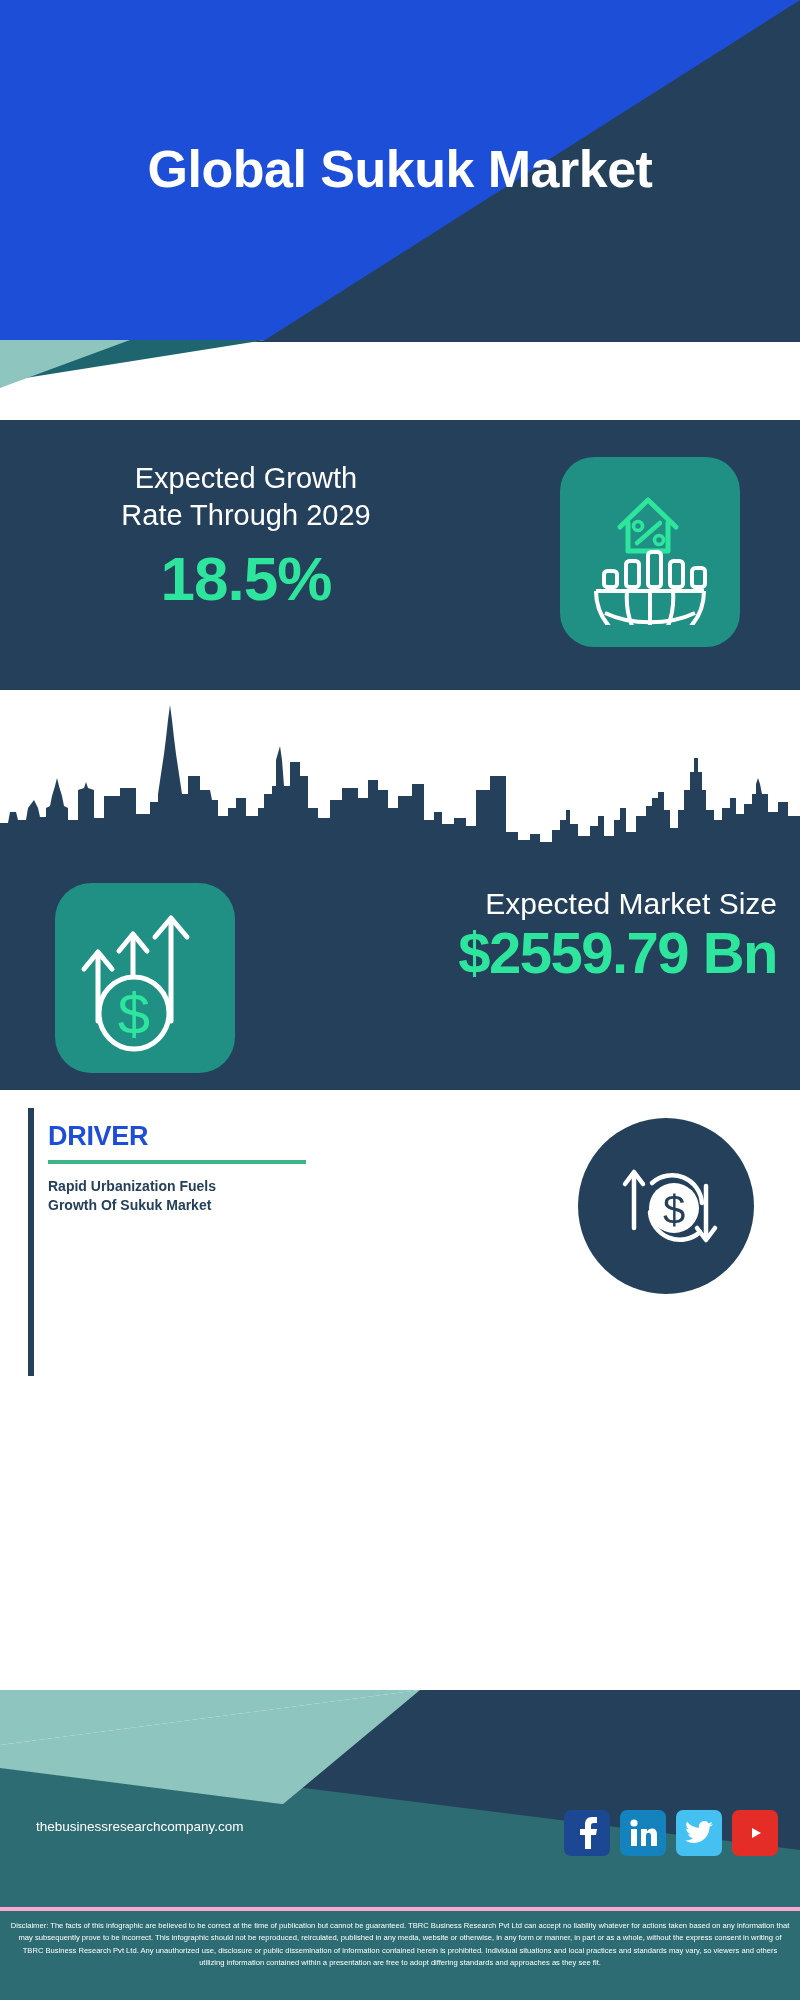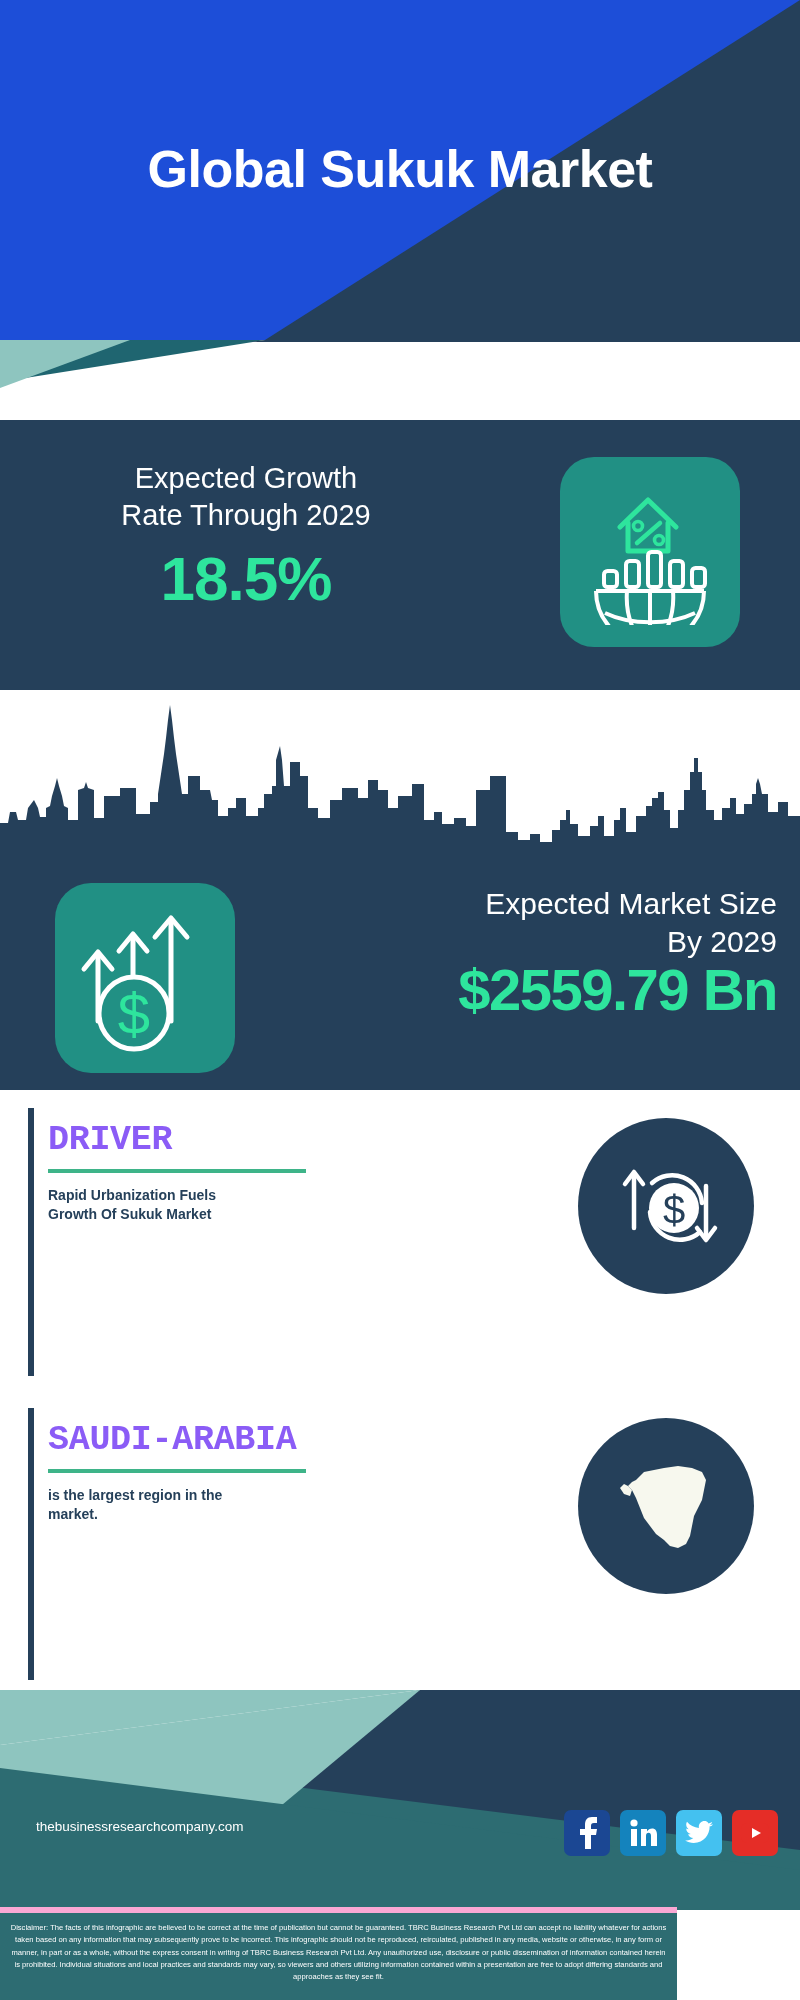--- a/index.html
+++ b/index.html
@@ -47,22 +47,22 @@
   .ms-text{position:absolute;left:257px;top:195px;width:520px;text-align:right;}
   .ms-label{color:#ffffff;font-size:30px;font-weight:400;line-height:1.25;}
   .ms-value{color:#2EE59D;font-size:58px;font-weight:700;line-height:1.05;letter-spacing:-1.5px;white-space:nowrap;}
 
   
   .cards{position:absolute;left:0;top:1090px;width:800px;height:600px;background:#ffffff;}
   .card{position:absolute;left:0;width:800px;}
   .card-bar{position:absolute;left:28px;top:0;width:6px;background:#25405A;}
   .card-body{position:absolute;left:48px;width:440px;}
   .card-title{
-    color:#8b5cf6;font-size:35px;font-weight:700;line-height:1.05;
-    letter-spacing:-0.3px;display:inline-block;font-family:Liberation Mono, monospace;
+    color:#1d4ed8;font-size:27px;font-weight:700;line-height:1.05;
+    letter-spacing:-0.3px;display:inline-block;
   }
   .card-rule{width:258px;height:4px;background:#3EB489;margin-top:10px;margin-bottom:13px;}
   .card-text{color:#25405A;font-size:14px;font-weight:700;line-height:1.34;}
   .card-icon{
     position:absolute;right:46px;width:176px;height:176px;border-radius:50%;
     background:#25405A;display:flex;align-items:center;justify-content:center;
   }
 
   
   .footer{position:absolute;left:0;top:1690px;width:800px;height:310px;background:#ffffff;overflow:hidden;}
@@ -70,22 +70,22 @@
   .attrib{position:absolute;left:36px;top:125px;width:420px;color:#ffffff;font-size:13.5px;line-height:1.72;}
   .socials{position:absolute;right:22px;top:120px;display:flex;gap:10px;align-items:center;}
   .social{width:46px;height:46px;border-radius:7px;display:flex;align-items:center;justify-content:center;}
   .s-fb{background:#1B4793;}
   .s-li{background:#1483BD;}
   .s-tw{background:#44C1F0;}
   .s-yt{background:#E52D27;}
 
   
   .disclaimer{
-    position:absolute;left:0;top:1907px;width:677px;height:93px;background:#2D6C72;
-    border-top:6px solid #f9a8d4;box-sizing:border-box;
+    position:absolute;left:0;top:1907px;width:800px;height:93px;background:#2D6C72;
+    border-top:4px solid #f9a8d4;box-sizing:border-box;
     padding:9px 10px 0 10px;
   }
   .disclaimer p{
     margin:0;color:#ffffff;font-size:7.6px;line-height:1.62;text-align:center;
     font-family:"Liberation Sans",sans-serif;
   }
 </style>
 </head>
 <body>
 
@@ -170,21 +170,20 @@
         <path d="M95 118 L95 18" fill="none" stroke="#ffffff" stroke-width="5" stroke-linecap="round"></path>
         <path d="M79 34 L95 15 L111 34" fill="none" stroke="#ffffff" stroke-width="5" stroke-linecap="round" stroke-linejoin="round"></path>
 
         <ellipse cx="58" cy="110" rx="35" ry="36" fill="#219084" stroke="#ffffff" stroke-width="5"></ellipse>
         <text x="58" y="131" font-family="Liberation Sans, sans-serif" font-size="58" font-weight="400" fill="#2EE59D" text-anchor="middle">$</text>
       </svg>
     </div>
 
     <div class="ms-text">
       <div class="ms-label">Expected Market Size</div>
-      <div class="ms-label">By 2029</div>
       <div class="ms-value">$2559.79 Bn</div>
     </div>
   </div>
 
   <div class="cards">
 
     <div class="card" style="top:18px;height:290px;">
       <div class="card-bar" style="height:268px;"></div>
       <div class="card-body" style="top:14px;">
         <div class="card-title">DRIVER</div>
@@ -203,37 +202,20 @@
 
           <path d="M96 36 L96 88" fill="none" stroke="#ffffff" stroke-width="4.5" stroke-linecap="round"></path>
           <path d="M87 78 L96 90 L105 78" fill="none" stroke="#ffffff" stroke-width="4.5" stroke-linecap="round" stroke-linejoin="round"></path>
 
           <circle cx="64" cy="58" r="25" fill="#ffffff"></circle>
           <text x="64" y="74" font-family="Liberation Sans, sans-serif" font-size="40" fill="#25405A" text-anchor="middle">$</text>
         </svg>
       </div>
     </div>
 
-    <div class="card" style="top:318px;height:290px;">
-      <div class="card-bar" style="height:272px;"></div>
-      <div class="card-body" style="top:14px;">
-        <div class="card-title">SAUDI-ARABIA</div>
-        <div class="card-rule"></div>
-        <div class="card-text">is the largest region in the</div>
-        <div class="card-text">market.</div>
-      </div>
-      <div class="card-icon" style="top:10px;">
-        <svg width="120" height="120" viewBox="0 0 120 120">
-          <path fill="#F7F8EE" d="M30 34 L38 26 L48 24 L58 22 L72 20 L86 22 L96 26 L100 34
-            L98 44 L96 54 L92 62 L88 70 L86 80 L84 90 L80 98 L72 102 L64 100 L58 94
-            L50 88 L44 80 L38 72 L34 62 L30 52 L26 44 L22 40 L26 36 Z"></path>
-          <path fill="#F7F8EE" d="M22 40 L18 38 L14 42 L18 48 L24 50 L26 44 Z"></path>
-        </svg>
-      </div>
-    </div>
   </div>
 
   <div class="footer">
     <svg class="footer-svg" viewBox="0 0 800 220" preserveAspectRatio="none">
       <polygon points="0,0 800,0 800,220 0,220" fill="#ffffff"></polygon>
       <polygon points="420,0 800,0 800,220 0,220 0,90" fill="#25405A"></polygon>
       <polygon points="0,60 800,160 800,220 0,220" fill="#2D6C72"></polygon>
       <polygon points="0,55 420,0 0,0" fill="#8EC5BF"></polygon>
       <polygon points="0,55 0,200 180,200 420,0" fill="#8EC5BF"></polygon>
       <polygon points="0,78 800,180 800,220 0,220" fill="#2D6C72"></polygon>

